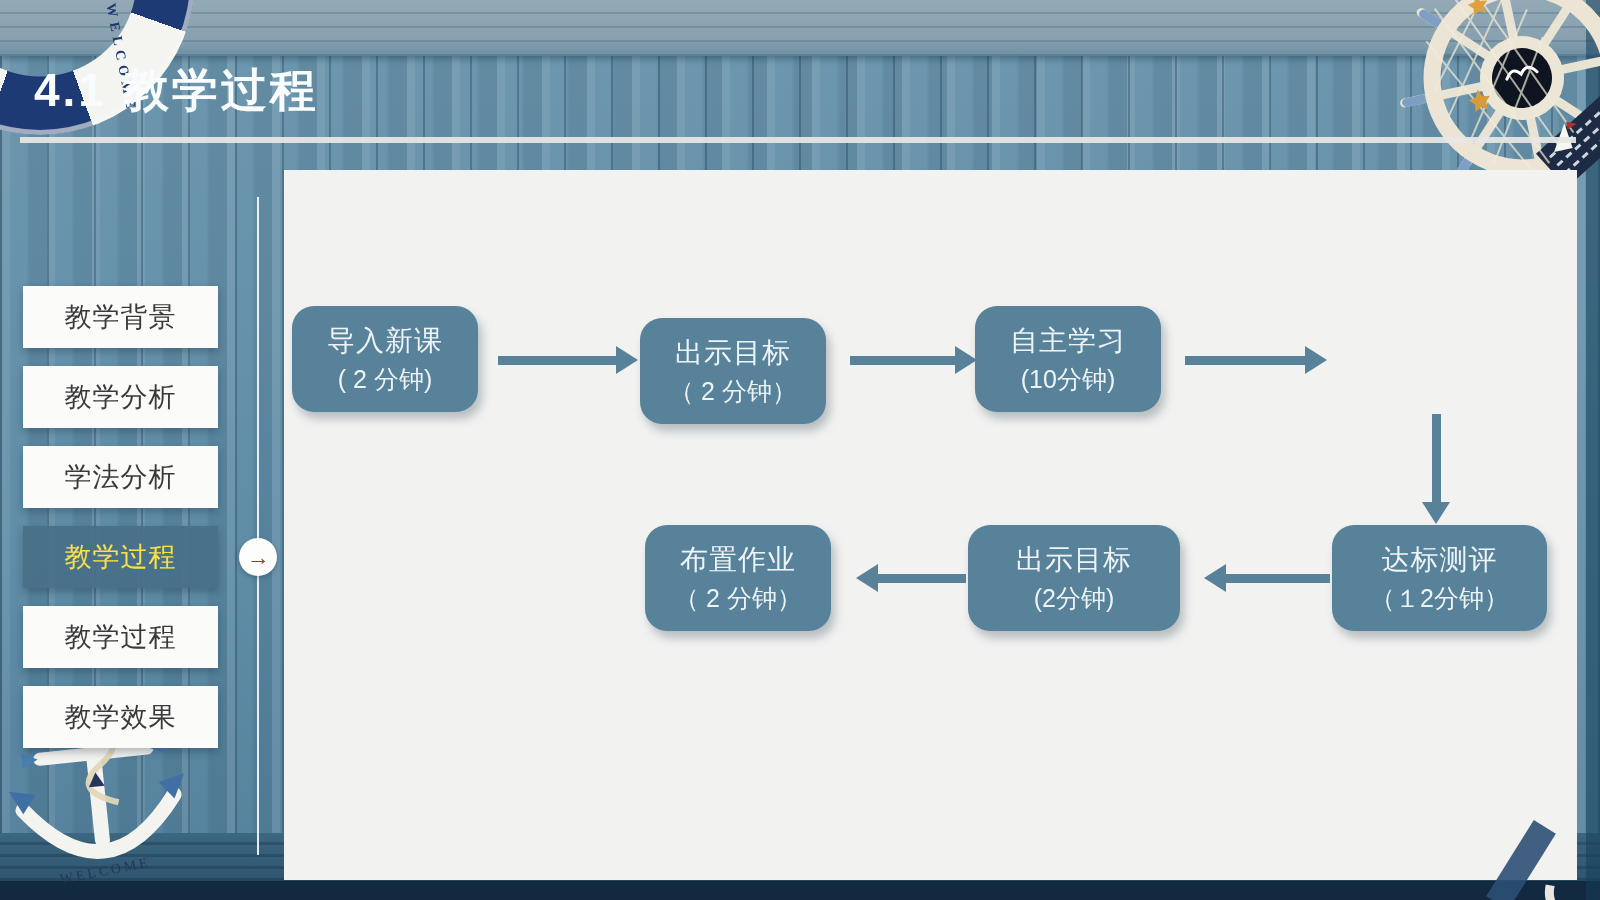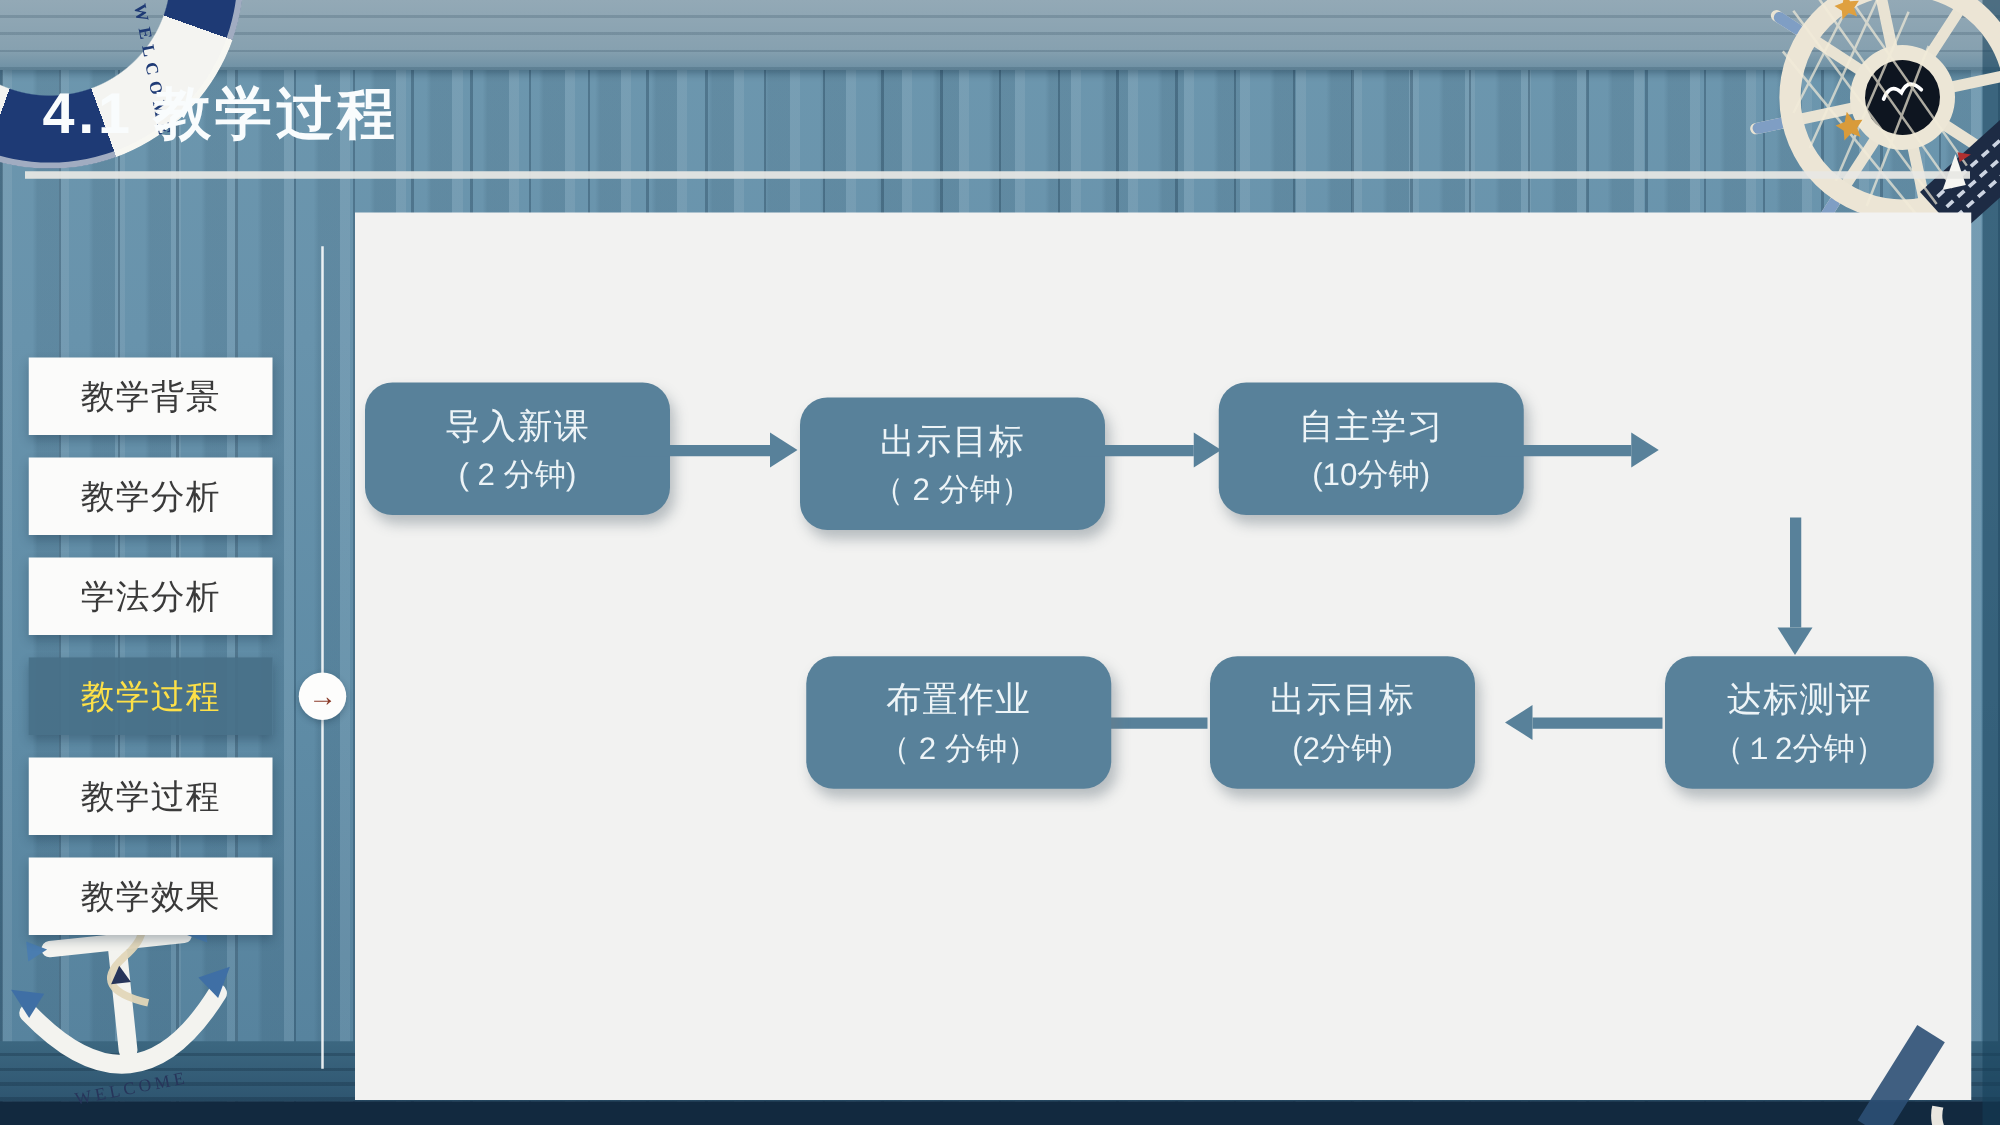--- a/index.html
+++ b/index.html
@@ -55,21 +55,21 @@
     box-shadow:0 4px 8px rgba(15,40,60,.30);letter-spacing:1px;cursor:pointer;}
   .nav-item.active{background:rgba(72,112,136,.92);color:#fde047;}
   .nav-pointer{position:absolute;left:239px;top:538px;width:38px;height:38px;border-radius:50%;
     background:#fdfdfc;z-index:6;display:flex;align-items:center;justify-content:center;
     box-shadow:0 2px 5px rgba(15,40,60,.3);}
   .nav-pointer span{color:#8a3a28;font-size:23px;font-weight:bold;line-height:1;}
 
   
   .panel{position:absolute;left:284px;top:170px;width:1293px;height:710px;z-index:2;
     background:#f2f2f1;}
-  .step{position:absolute;width:244px;height:106px;background:#58819a;border-radius:22px;
+  .step{position:absolute;width:186px;height:106px;background:#58819a;border-radius:22px;
     color:#edf4f7;display:flex;flex-direction:column;align-items:center;justify-content:center;
     gap:3px;box-shadow:4px 7px 10px rgba(110,124,134,.45);text-align:center;}
   .step .lbl{font-size:28px;font-weight:300;letter-spacing:1px;}
   .step .dur{font-size:25px;font-weight:300;}
   .s0{left:8px;top:136px;}   .s1{left:356px;top:148px;}
   .s2{left:691px;top:136px;} .s3{left:1044px;top:136px;width:218px;}
   .s4{left:1048px;top:355px;width:215px;align-items:center;} .s5{left:684px;top:355px;width:212px;}
   .s6{left:361px;top:355px;}
 
   .arr{position:absolute;display:flex;align-items:center;}

